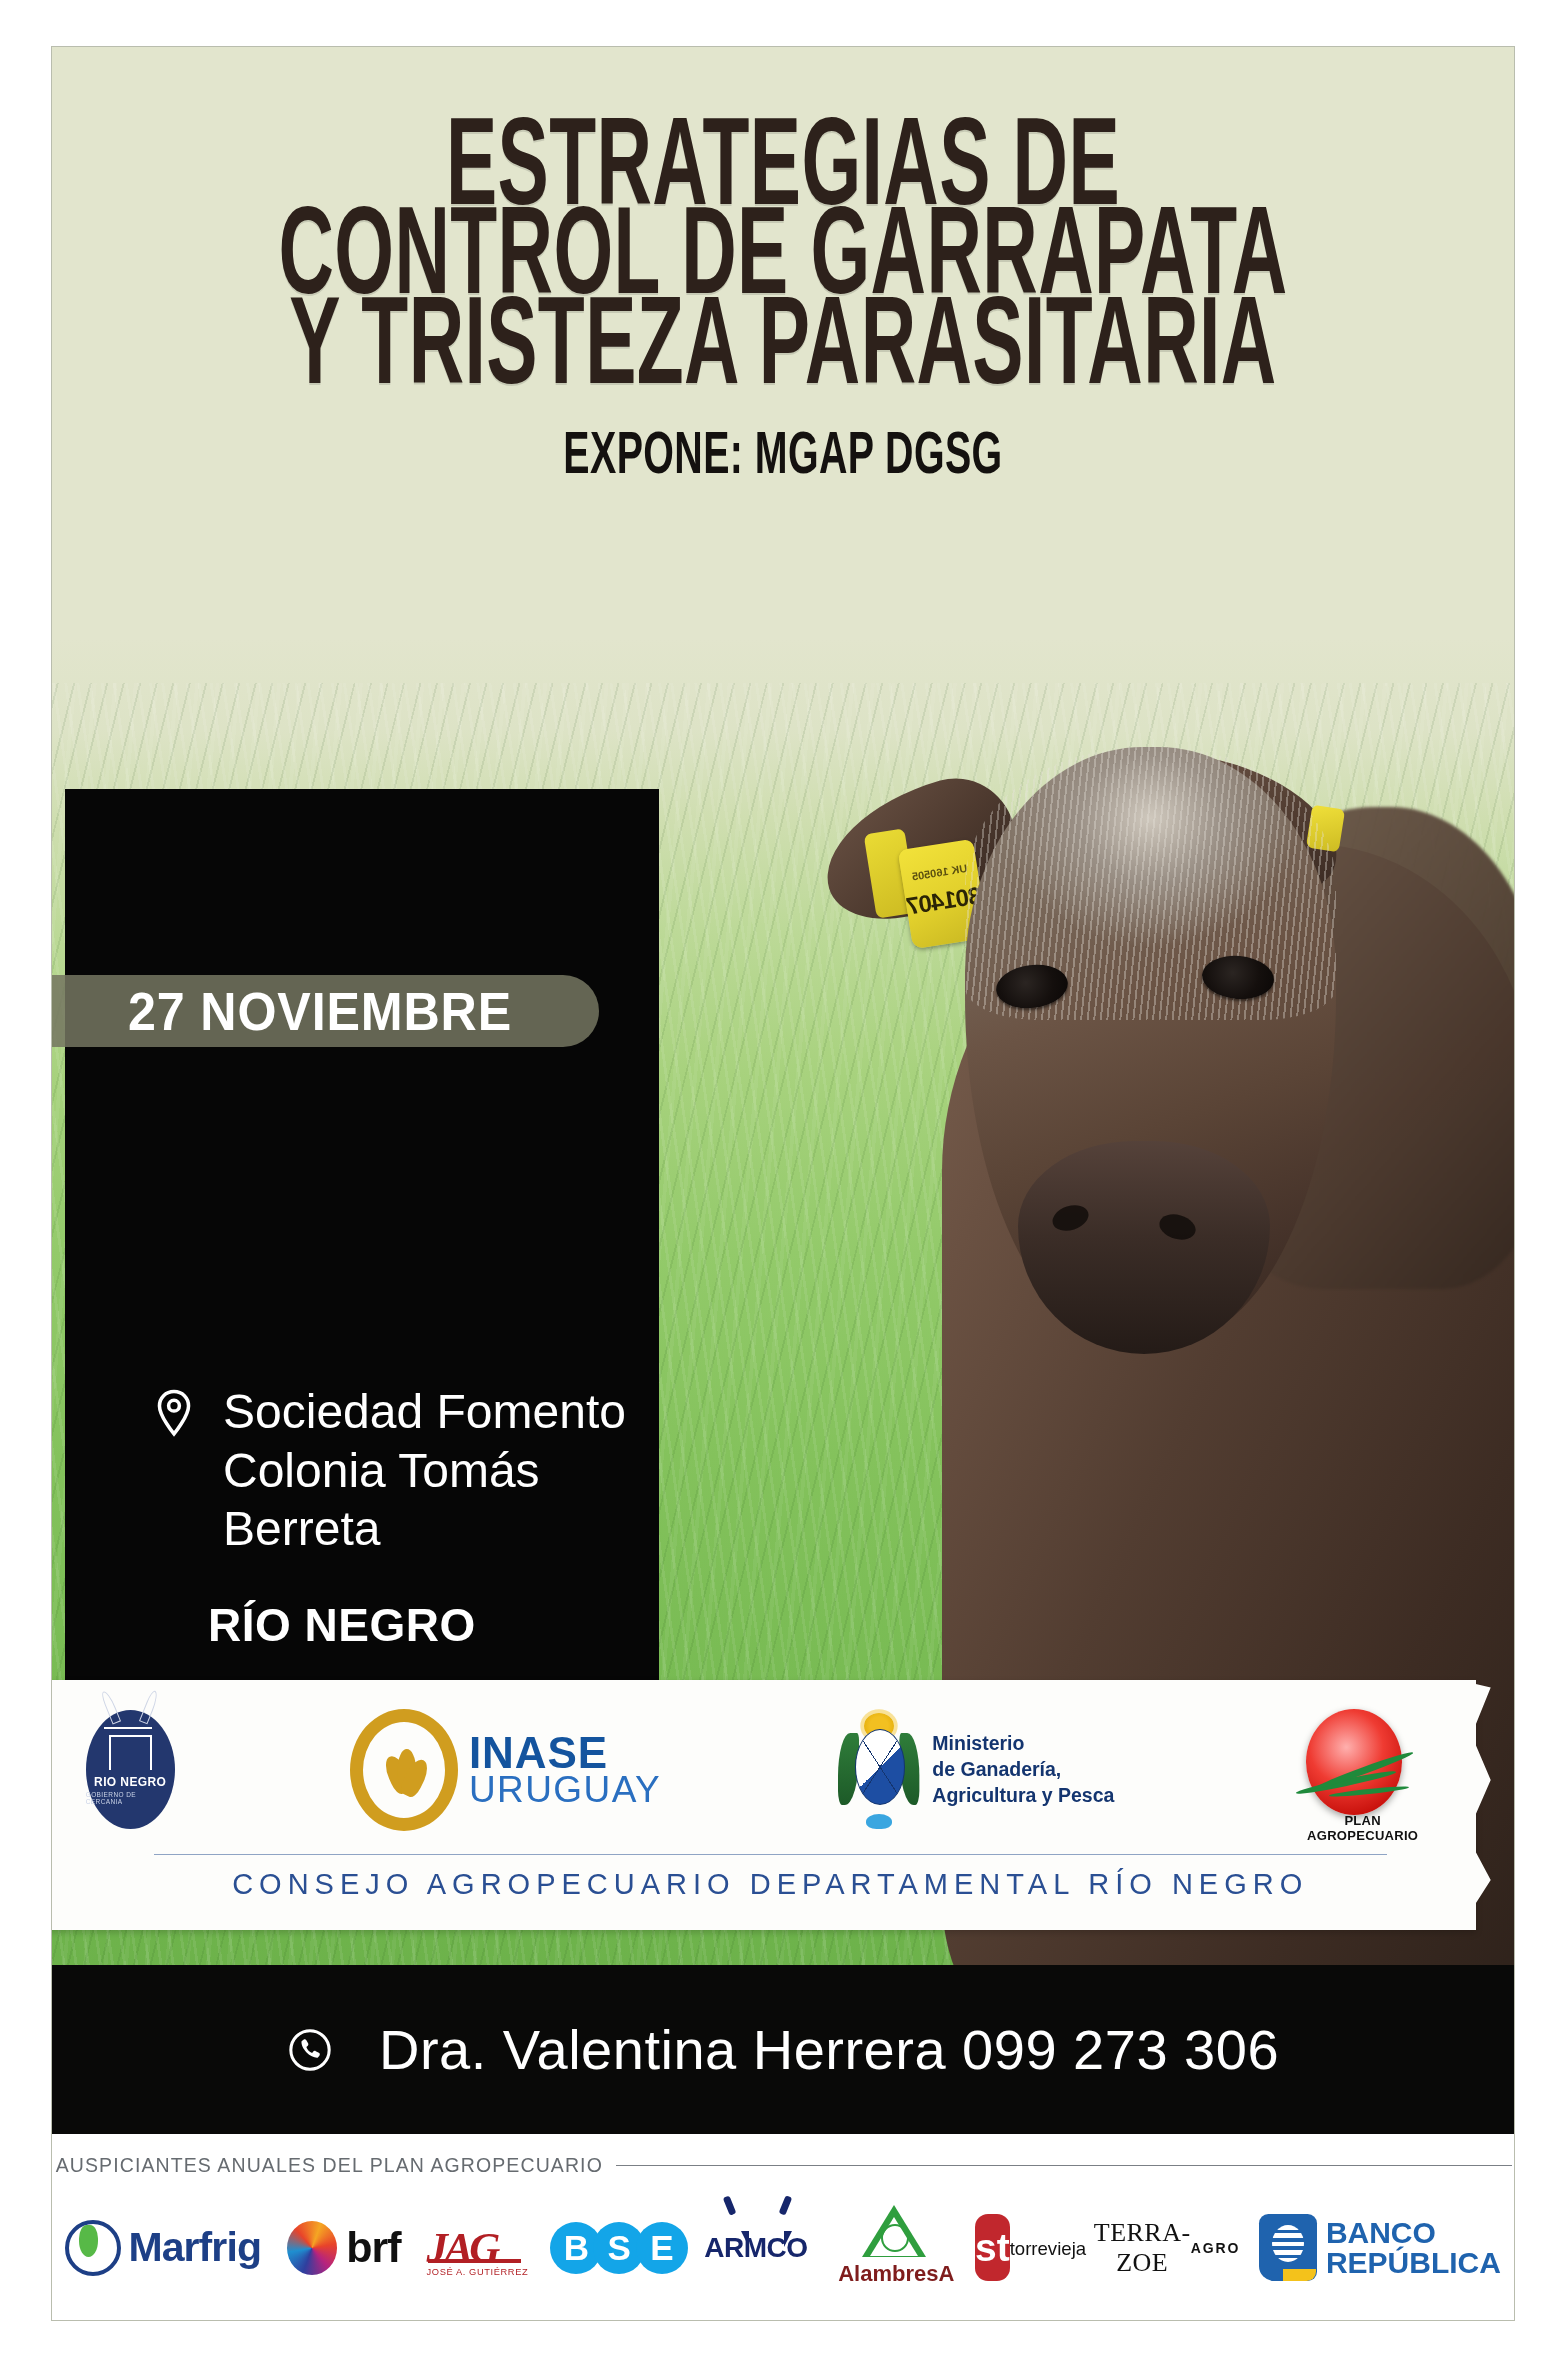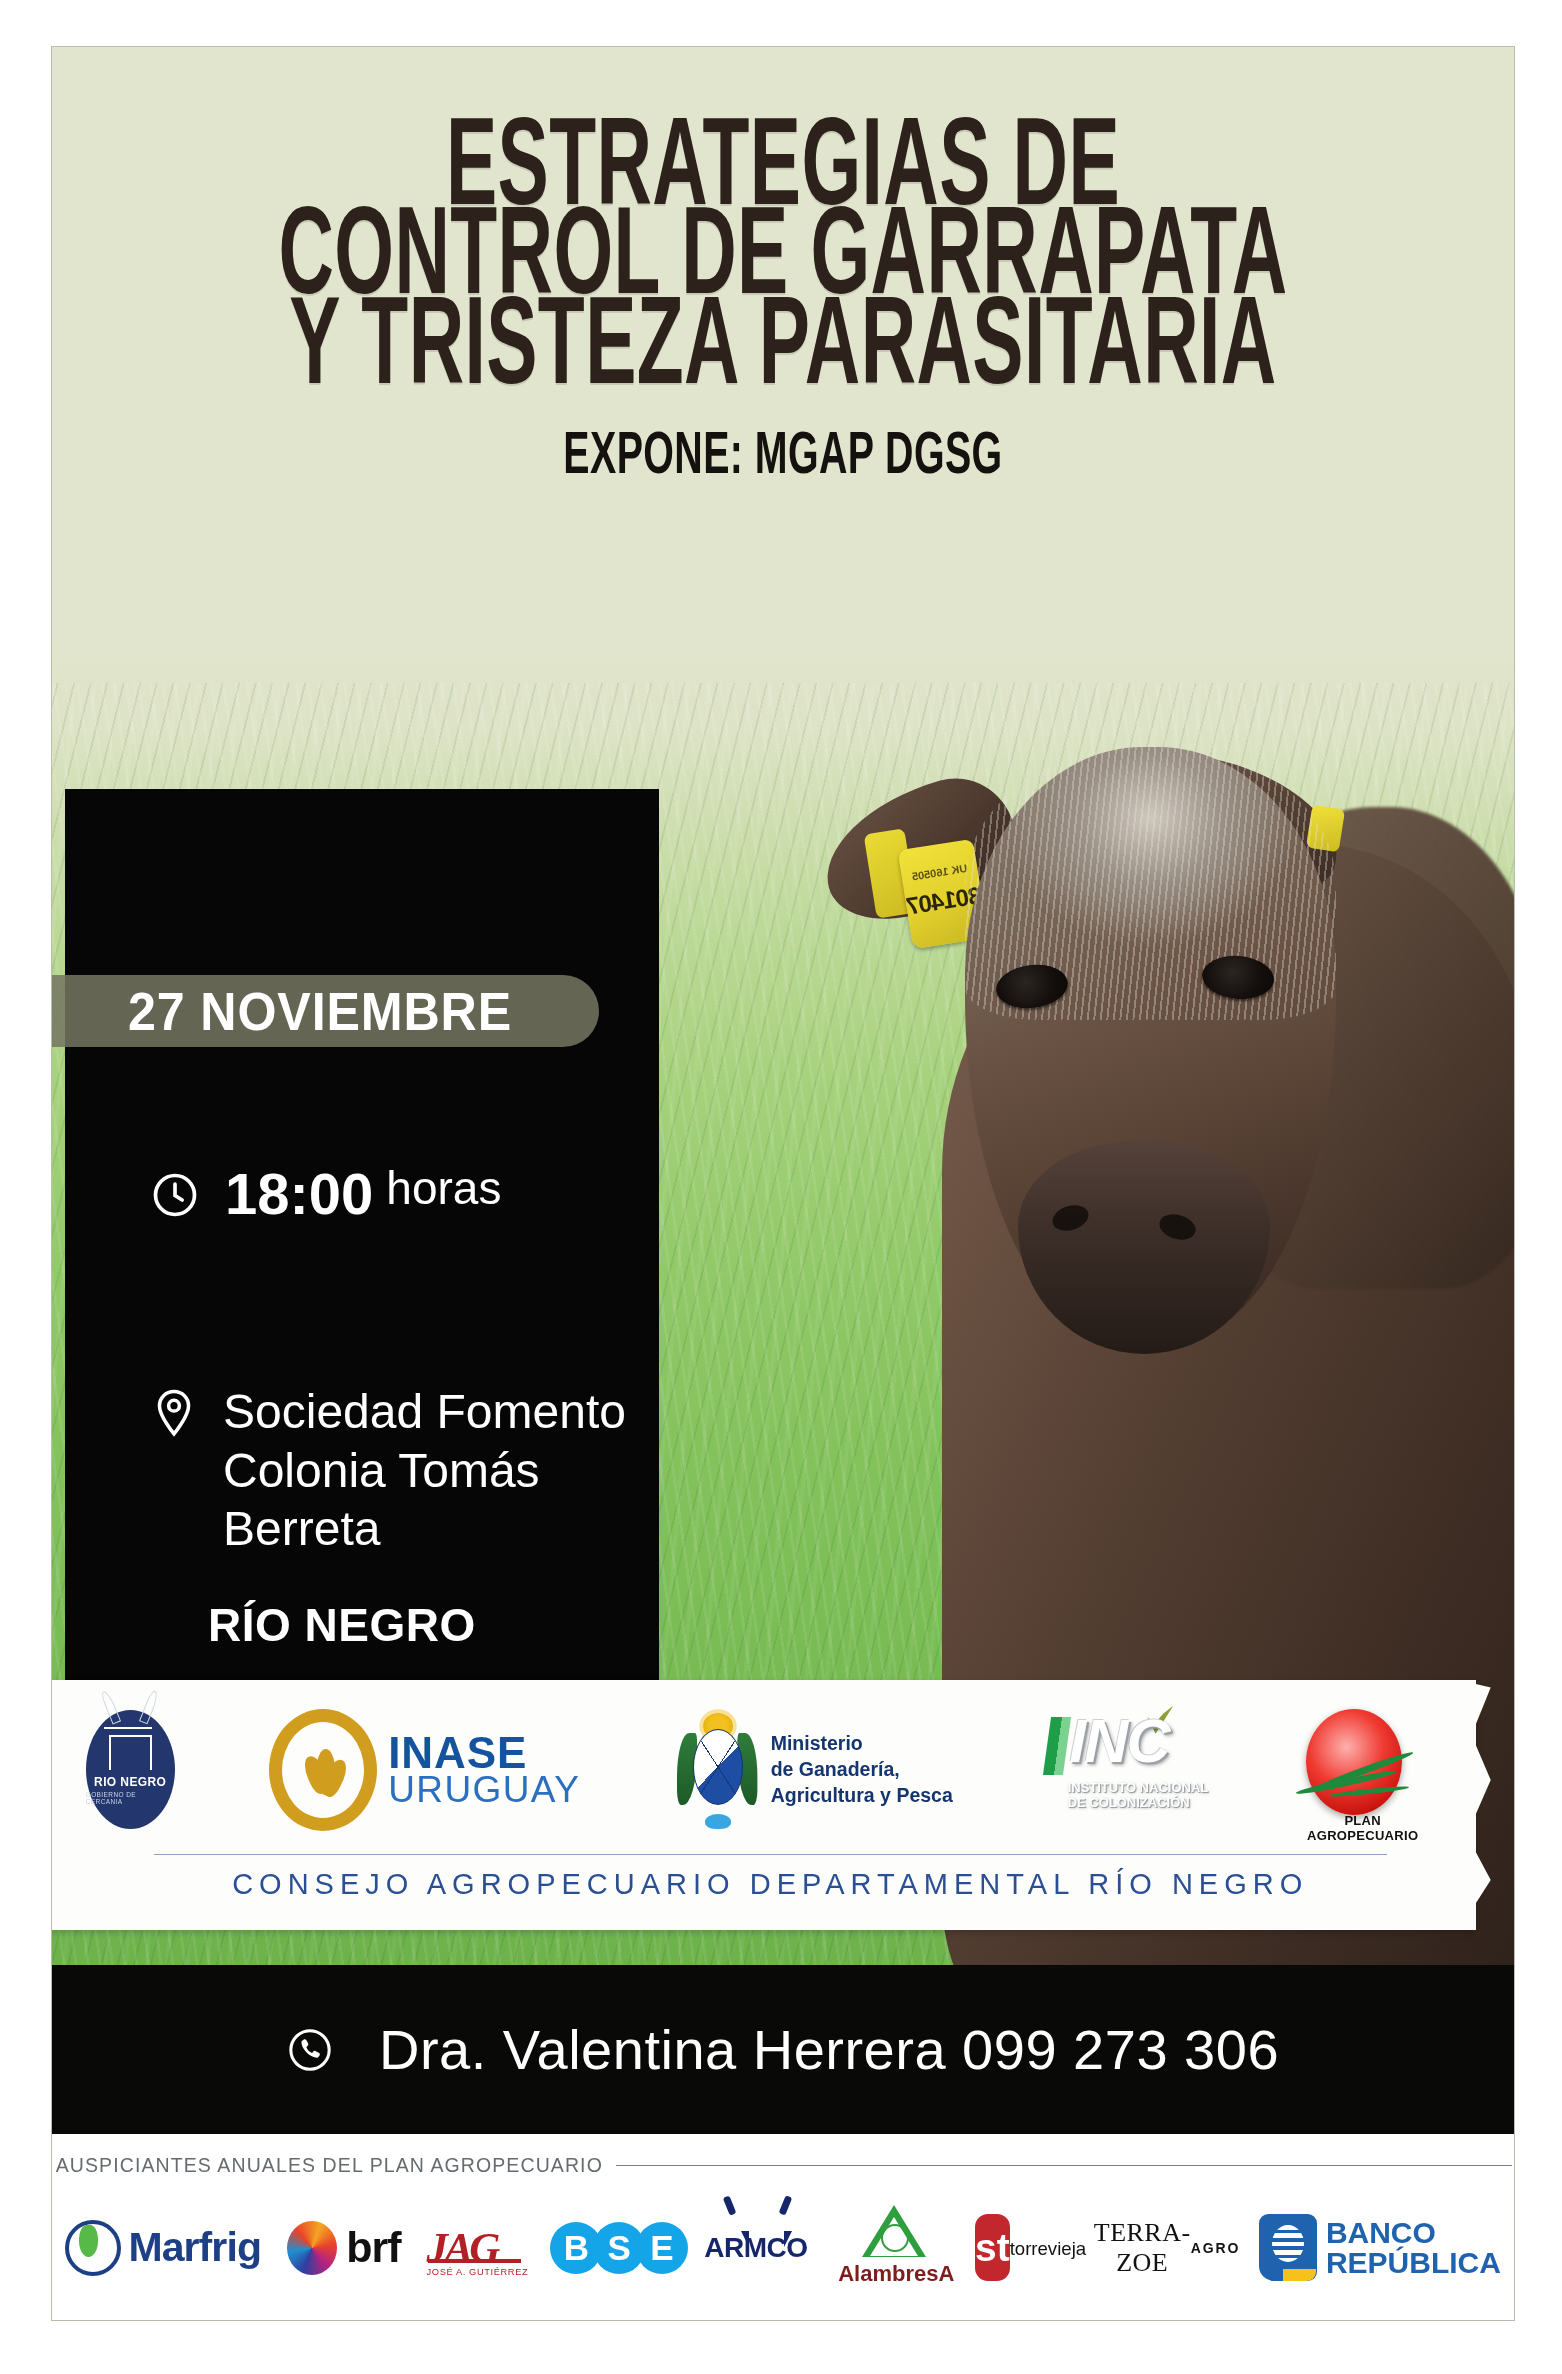--- a/index.html
+++ b/index.html
@@ -402,30 +402,20 @@
     <div class="title-line l2">Y TRISTEZA PARASITARIA</div>
     <div class="subtitle">EXPONE: MGAP DGSG</div>
   </div>
 
   <div class="infobox"></div>
 
   <div class="date-pill">
     <div class="date-txt">27 NOVIEMBRE</div>
   </div>
 
-  <div class="row row-time">
-    <span class="ic">
-      <svg width="52" height="52" viewBox="0 0 24 24" fill="none" stroke="#fff" stroke-width="1.7">
-        <circle cx="12" cy="12" r="9"></circle>
-          <path d="M12 7v5.2l3.3 2.1" stroke-linecap="round"></path>
-      </svg>
-    </span>
-    <span class="time-big">18:00</span>
-    <span class="time-small">horas</span>
-  </div>
 
   <div class="row row-place">
     <span class="ic">
       <svg width="50" height="54" viewBox="0 0 24 26" fill="none" stroke="#fff" stroke-width="1.7">
         <path d="M12 2.2c-4 0-7 3-7 6.9 0 5 7 13.5 7 13.5s7-8.5 7-13.5c0-3.9-3-6.9-7-6.9z"></path>
         <circle cx="12" cy="9" r="2.6"></circle>
       </svg>
     </span>
     <span class="place">
       <span>Sociedad Fomento</span><br>
@@ -469,31 +459,20 @@
           <span class="shield"></span>
           <span class="bow"></span>
         </div>
         <div class="mgap-txt">
           <div>Ministerio</div>
           <div>de Ganadería,</div>
           <div>Agricultura y Pesca</div>
         </div>
       </div>
 
-      <div class="lg">
-        <div class="inc">
-          <span class="bar"></span>
-          <span class="check"></span>
-          <span class="inc-txt">INC</span>
-          <span class="sub">
-            <span>INSTITUTO NACIONAL</span><br>
-            <span>DE COLONIZACIÓN</span>
-          </span>
-        </div>
-      </div>
 
       <div class="lg">
         <div class="pa">
           <span class="ball"></span>
           <span class="blade b1"></span>
           <span class="blade b2"></span>
           <span class="blade b3"></span>
           <span class="pa-txt">PLAN AGROPECUARIO</span>
         </div>
       </div>

